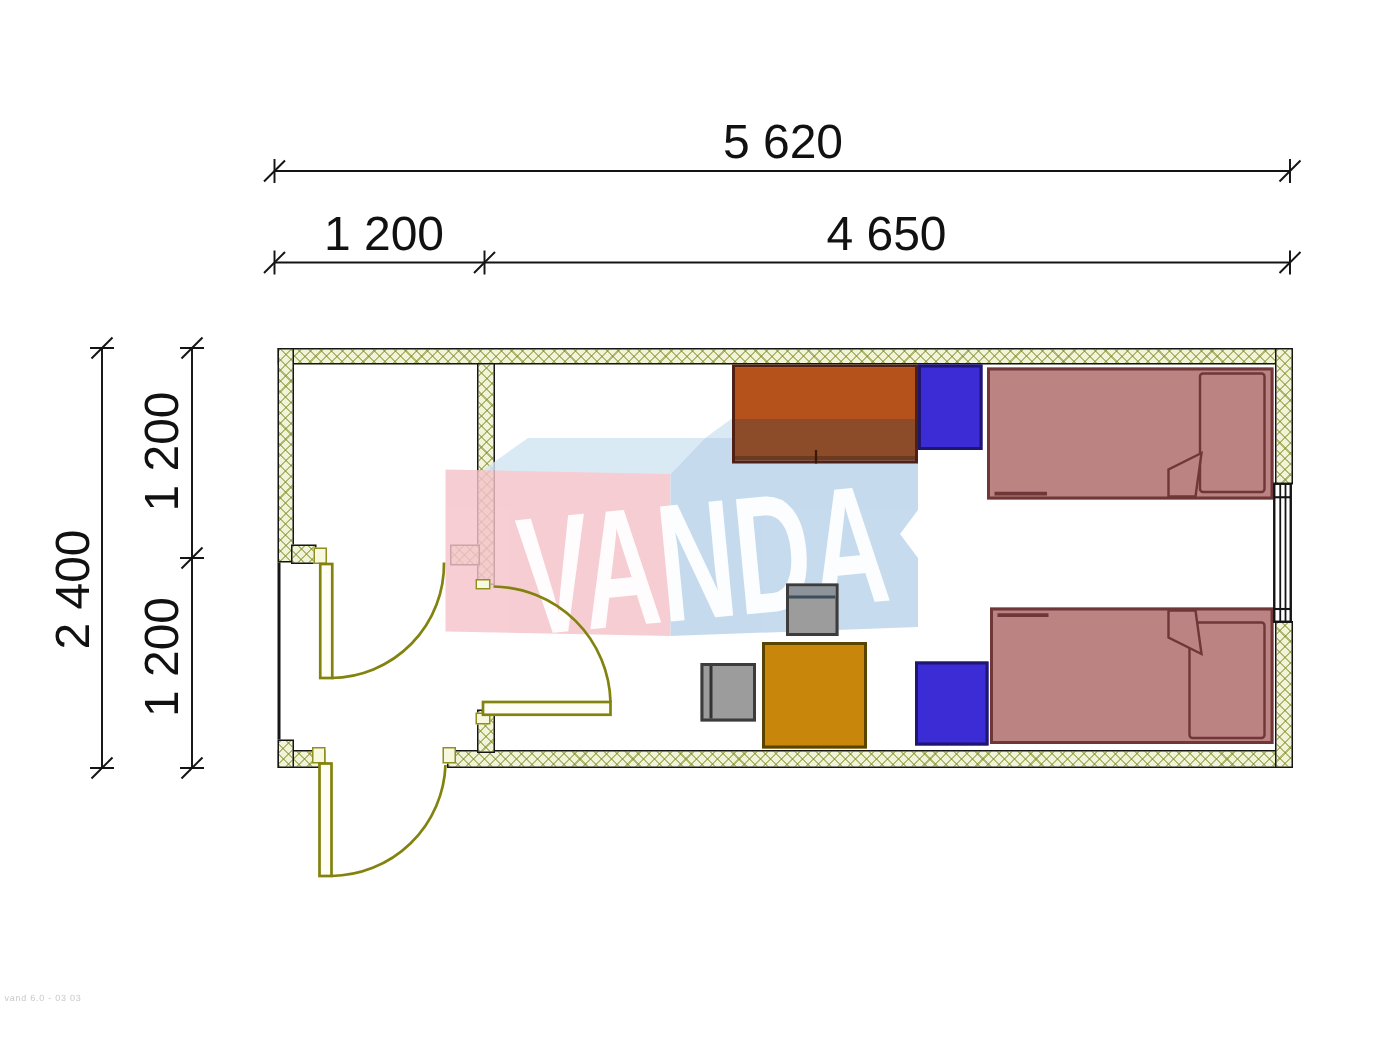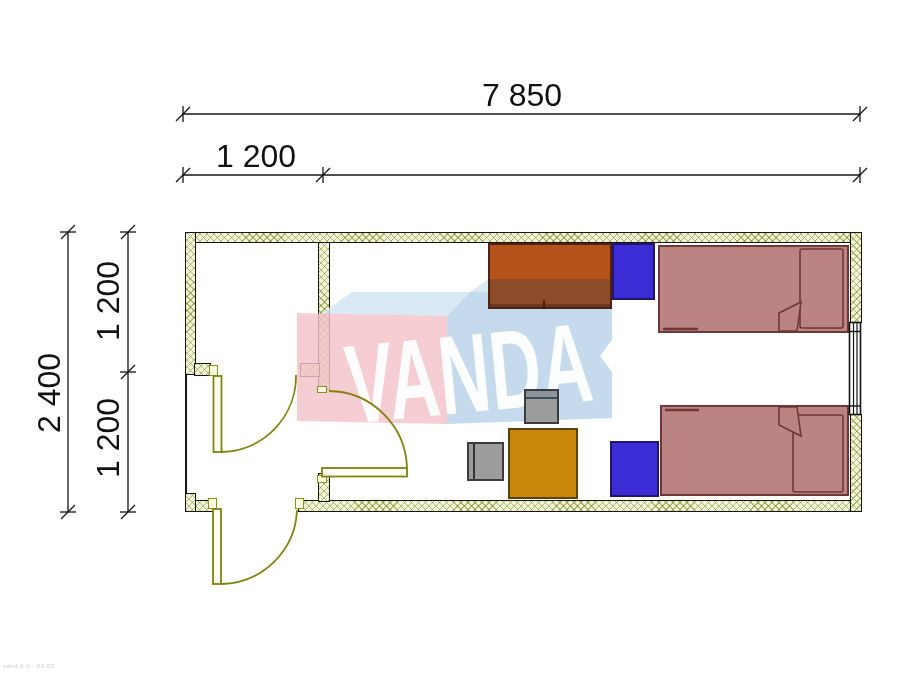--- a/index.html
+++ b/index.html
@@ -149,20 +149,21 @@
       <line x1="128" y1="232" x2="128" y2="512"></line>
       <line x1="120" y1="232" x2="136" y2="232"></line>
         <line x1="121" y1="239" x2="135" y2="225"></line>
       <line x1="120" y1="372" x2="136" y2="372"></line>
         <line x1="121" y1="379" x2="135" y2="365"></line>
       <line x1="120" y1="512" x2="136" y2="512"></line>
         <line x1="121" y1="519" x2="135" y2="505"></line>
     </g>
   </svg>
 
-  <div class="dim-label" style="left:522px;top:95px;">7 850</div>
+  <div class="dim-label" style="left:522px;top:95px;">5 620</div>
   <div class="dim-label" style="left:256px;top:156px;">1 200</div>
+  <div class="dim-label" style="left:591px;top:156px;">4 650</div>
   <div class="dim-label vert" style="left:49px;top:393px;">2 400</div>
   <div class="dim-label vert" style="left:108px;top:301px;">1 200</div>
   <div class="dim-label vert" style="left:108px;top:438px;">1 200</div>
 
   <div class="footer-note">vand 6.0 - 03 03</div>
 </div>
 
 </body></html>

